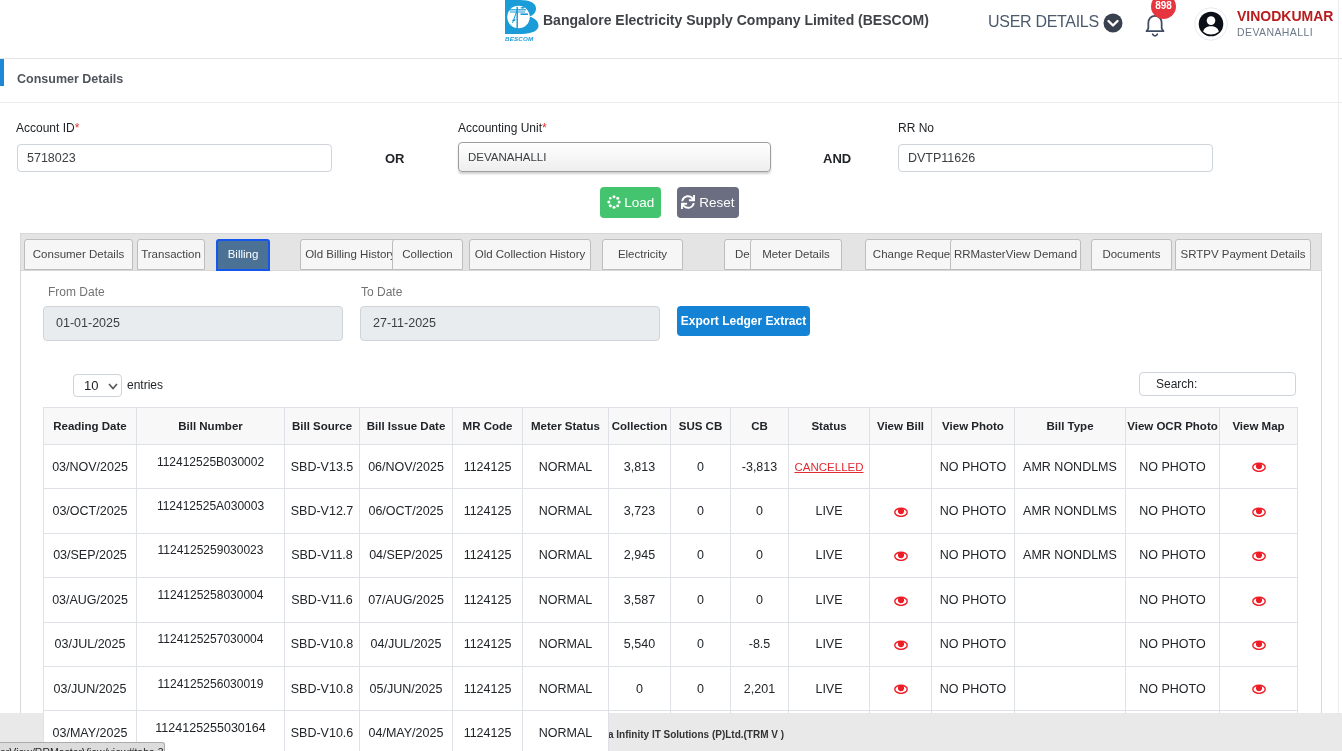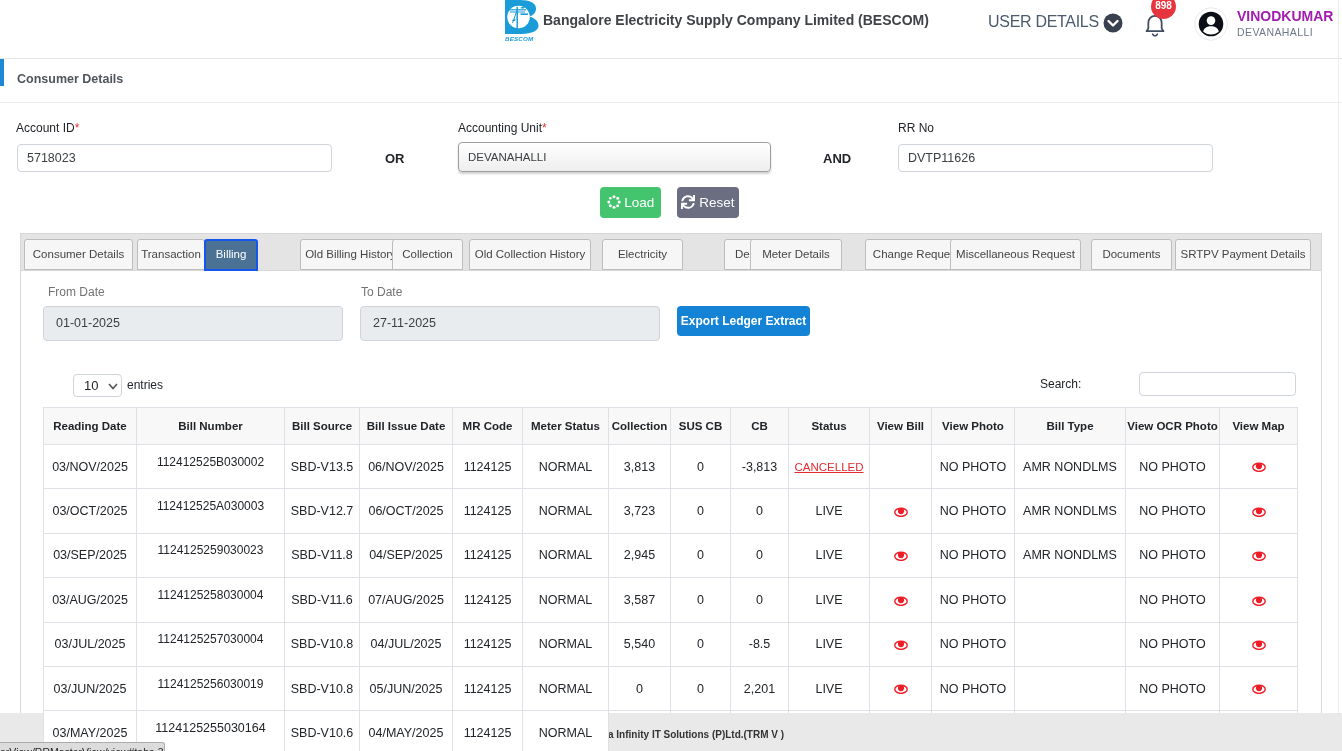--- a/index.html
+++ b/index.html
@@ -4,21 +4,21 @@
 <style>
 * { margin:0; padding:0; box-sizing:border-box; }
 html,body { width:1342px; height:751px; overflow:hidden; background:#fff;
   font-family:"Liberation Sans", sans-serif; }
 .abs { position:absolute; }
 body { position:relative; }
 
 
 .hdr-title { left:543px; top:12px; font-size:14px; font-weight:bold; color:#3f4347; }
 .userdet { left:988px; top:13px; font-size:16px; color:#4b5b6e; letter-spacing:-0.3px; }
-.uname { left:1237px; top:8px; font-size:14px; font-weight:bold; color:#a21caf; }
+.uname { left:1237px; top:8px; font-size:14px; font-weight:bold; color:#b91c1c; }
 .uplace { left:1237px; top:26px; font-size:10.5px; color:#6d7888; letter-spacing:0.4px; }
 .badge898 { left:1151px; top:-6px; width:25px; height:25px; background:#e73540; border-radius:50%;
   color:#fff; font-size:10px; font-weight:bold; text-align:center; line-height:23px; }
 .hline { background:#e4e4e4; height:1px; left:0; width:1342px; }
 
 
 .bluebar { left:0; top:59px; width:4px; height:27px; background:#1e88d5; }
 .pgtitle { left:17px; top:72px; font-size:12.5px; font-weight:bold; color:#50555d; }
 
 
@@ -129,46 +129,46 @@
 </svg> Load</div>
 <div class="abs btn" style="left:677px; top:187px; width:62px; height:31px; background:#6a6e80;">
 <svg width="14" height="14" viewBox="0 0 512 512" style="vertical-align:-2px;" fill="#fff">
 <path d="M440.65 12.57l4 82.77A247.16 247.16 0 0 0 255.83 8C134.73 8 33.91 94.92 12.29 209.82A12 12 0 0 0 24.09 224h49.05a12 12 0 0 0 11.67-9.26 175.91 175.91 0 0 1 317-56.94l-101.46-4.86a12 12 0 0 0-12.57 12v47.41a12 12 0 0 0 12 12H500a12 12 0 0 0 12-12V12a12 12 0 0 0-12-12h-47.37a12 12 0 0 0-11.98 12.57zM255.83 432a175.61 175.61 0 0 1-146-77.8l101.8 4.87a12 12 0 0 0 12.57-12v-47.4a12 12 0 0 0-12-12H12a12 12 0 0 0-12 12V500a12 12 0 0 0 12 12h47.35a12 12 0 0 0 12-12.6l-4.15-82.57A247.17 247.17 0 0 0 255.83 504c121.11 0 221.93-86.92 243.55-201.82a12 12 0 0 0-11.8-14.18h-49.05a12 12 0 0 0-11.67 9.26A175.86 175.86 0 0 1 255.83 432z"></path>
 </svg> Reset</div>
 
 <div class="abs card"></div>
 <div class="abs tabstrip"></div>
 <div class="abs tab" style="left:24px; width:109px;">Consumer Details</div>
 <div class="abs tab" style="left:137px; width:68px;">Transaction</div>
-<div class="abs tab active" style="left:204px; width:54px;">Billing</div>
+<div class="abs tab active" style="left:216px; width:54px;">Billing</div>
 <div class="abs tab" style="left:300px; width:101px;">Old Billing History</div>
 <div class="abs tab" style="left:392px; width:71px;">Collection</div>
 <div class="abs tab" style="left:469px; width:122px;">Old Collection History</div>
 <div class="abs tab" style="left:602px; width:81px;">Electricity</div>
 <div class="abs tab" style="left:686px; width:61px;margin-left:38px;">Deposit</div>
 <div class="abs tab" style="left:750px; width:92px;">Meter Details</div>
 <div class="abs tab" style="left:845px; width:102px;margin-left:20px;">Change Request</div>
-<div class="abs tab" style="left:950px; width:131px;">Miscellaneous Request</div>
+<div class="abs tab" style="left:950px; width:131px;">RRMasterView Demand</div>
 <div class="abs tab" style="left:1091px; width:81px;">Documents</div>
 <div class="abs tab" style="left:1175px; width:136px;">SRTPV Payment Details</div>
 
 <div class="abs datelbl" style="left:48px; top:285px;">From Date</div>
 <div class="abs dateinp" style="left:43px; top:306px; width:300px; height:35px;">01-01-2025</div>
 <div class="abs datelbl" style="left:361px; top:285px;">To Date</div>
 <div class="abs dateinp" style="left:360px; top:306px; width:300px; height:35px;">27-11-2025</div>
 <div class="abs btn" style="left:677px; top:306px; width:133px; height:30px; background:#1583d5;
  font-weight:bold; font-size:12px; line-height:30px; white-space:nowrap;">Export Ledger Extract</div>
 
 <div class="abs lbl" style="left:44px; top:378px;margin-top:32px;">Show</div>
 <div class="abs" style="left:73px; top:374px; width:49px; height:23px; border:1px solid #ced4da;
  border-radius:4px; font-size:13px; color:#212529; line-height:21px; padding-left:10px;">10 <svg width="10" height="7" viewBox="0 0 10 7" style="margin-left:6px;">
 <path d="M1,1 L5,5.5 L9,1" stroke="#555" stroke-width="1.6" fill="none"></path>
 </svg></div>
 <div class="abs lbl" style="left:127px; top:378px;">entries</div>
-<div class="abs lbl" style="left:1040px; top:377px;text-align:right;">Search:</div>
+<div class="abs lbl" style="left:1156px; top:377px;text-align:right;">Search:</div>
 <div class="abs" style="left:1139px; top:372px; width:157px; height:24px; border:1px solid #ced4da; border-radius:4px;"></div>
 
 <table class="dt">
 <colgroup>
 <col style="width:93px">
       <col style="width:148px">
       <col style="width:75px">
       <col style="width:93px">
 <col style="width:70px">
       <col style="width:86px">

